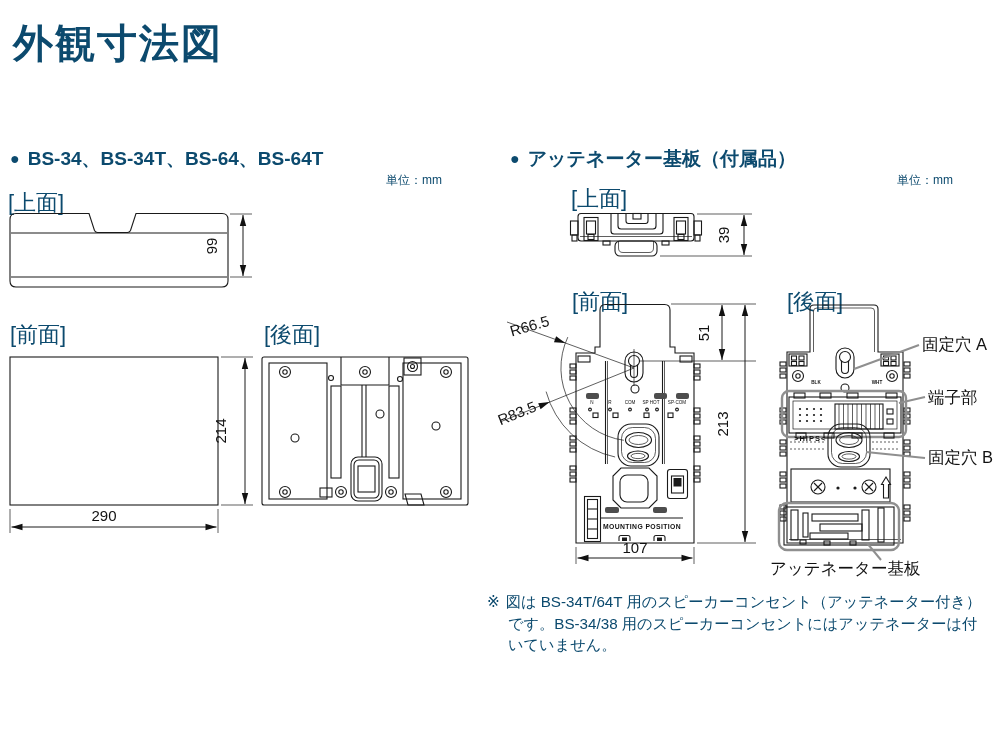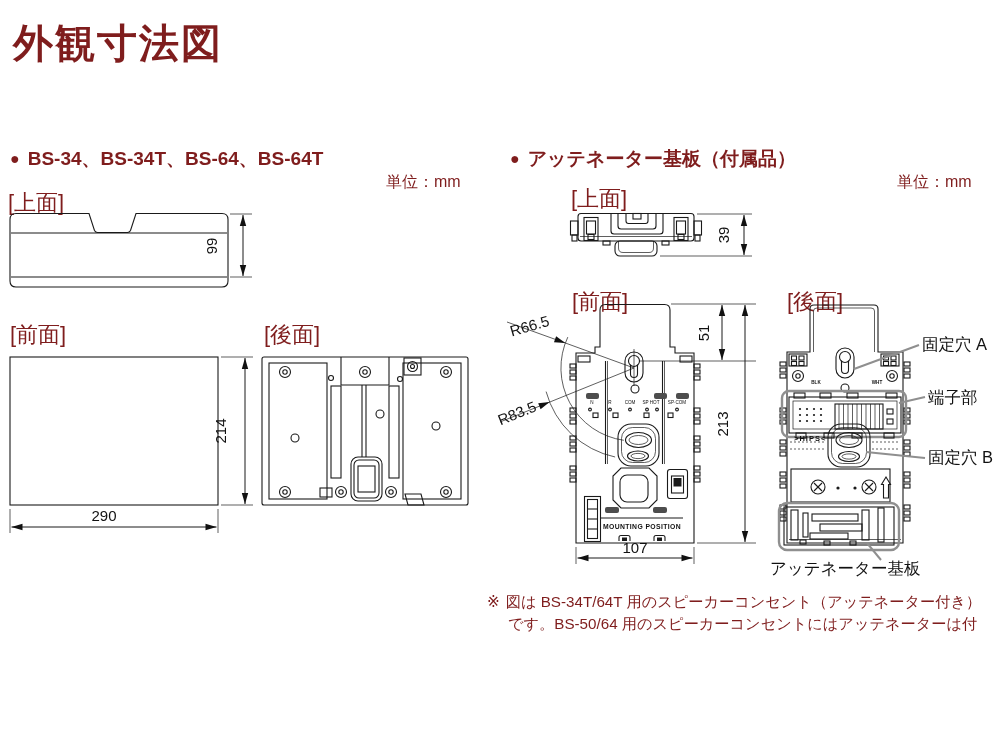--- a/index.html
+++ b/index.html
@@ -1,22 +1,22 @@
 <!DOCTYPE html>
 <html><head>
 <meta charset="utf-8">
 <style>
   html,body{margin:0;padding:0;background:#fff;}
   #canvas{position:relative;width:1000px;height:750px;background:#ffffff;overflow:hidden;
-          font-family:"Liberation Sans","DejaVu Sans",sans-serif;color:#7f1d1d;}
+          font-family:"Liberation Sans","DejaVu Sans",sans-serif;color:#0c4a6e;}
   .abs{position:absolute;}
   #page-title{left:13px;top:16px;font-size:40px;font-weight:800;letter-spacing:2px;}
   .hdr{position:absolute;display:flex;align-items:center;gap:8px;font-weight:bold;font-size:19px;}
   .bullet{font-size:16px;line-height:1;}
-  .unit{position:absolute;font-size:16px;}
+  .unit{position:absolute;font-size:12px;}
   .vlabel{position:absolute;font-size:22px;}
   .note{position:absolute;left:487px;top:591px;font-size:15.2px;line-height:1.42;width:505px;}
   .note .l1{display:flex;gap:6px;}
   .note .ind{padding-left:21px;}
   svg{position:absolute;overflow:visible;}
   svg *{vector-effect:none;}
   .ln{fill:none;stroke:#1a1a1a;stroke-width:1.1;}
   .thin{fill:none;stroke:#1a1a1a;stroke-width:0.7;}
   .dim{fill:none;stroke:#1a1a1a;stroke-width:1;}
   .gray{fill:none;stroke:#8f8f8f;stroke-width:2.4;}
@@ -479,16 +479,17 @@
       <line class="grayln" x1="867" y1="543" x2="881" y2="560"></line>
       <text class="lbl" x="770" y="574">アッテネーター基板</text>
     </g>
   </svg>
 
   <div class="note">
     <div class="l1">
       <span>※</span>
       <span>図は BS-34T/64T 用のスピーカーコンセント（アッテネーター付き）</span>
     </div>
-    <div class="ind">です。BS-50/64 用のスピーカーコンセントにはアッテネーターは付</div>
+    <div class="ind">です。BS-34/38 用のスピーカーコンセントにはアッテネーターは付</div>
+    <div class="ind">いていません。</div>
   </div>
 
 </div>
 
 </body></html>

